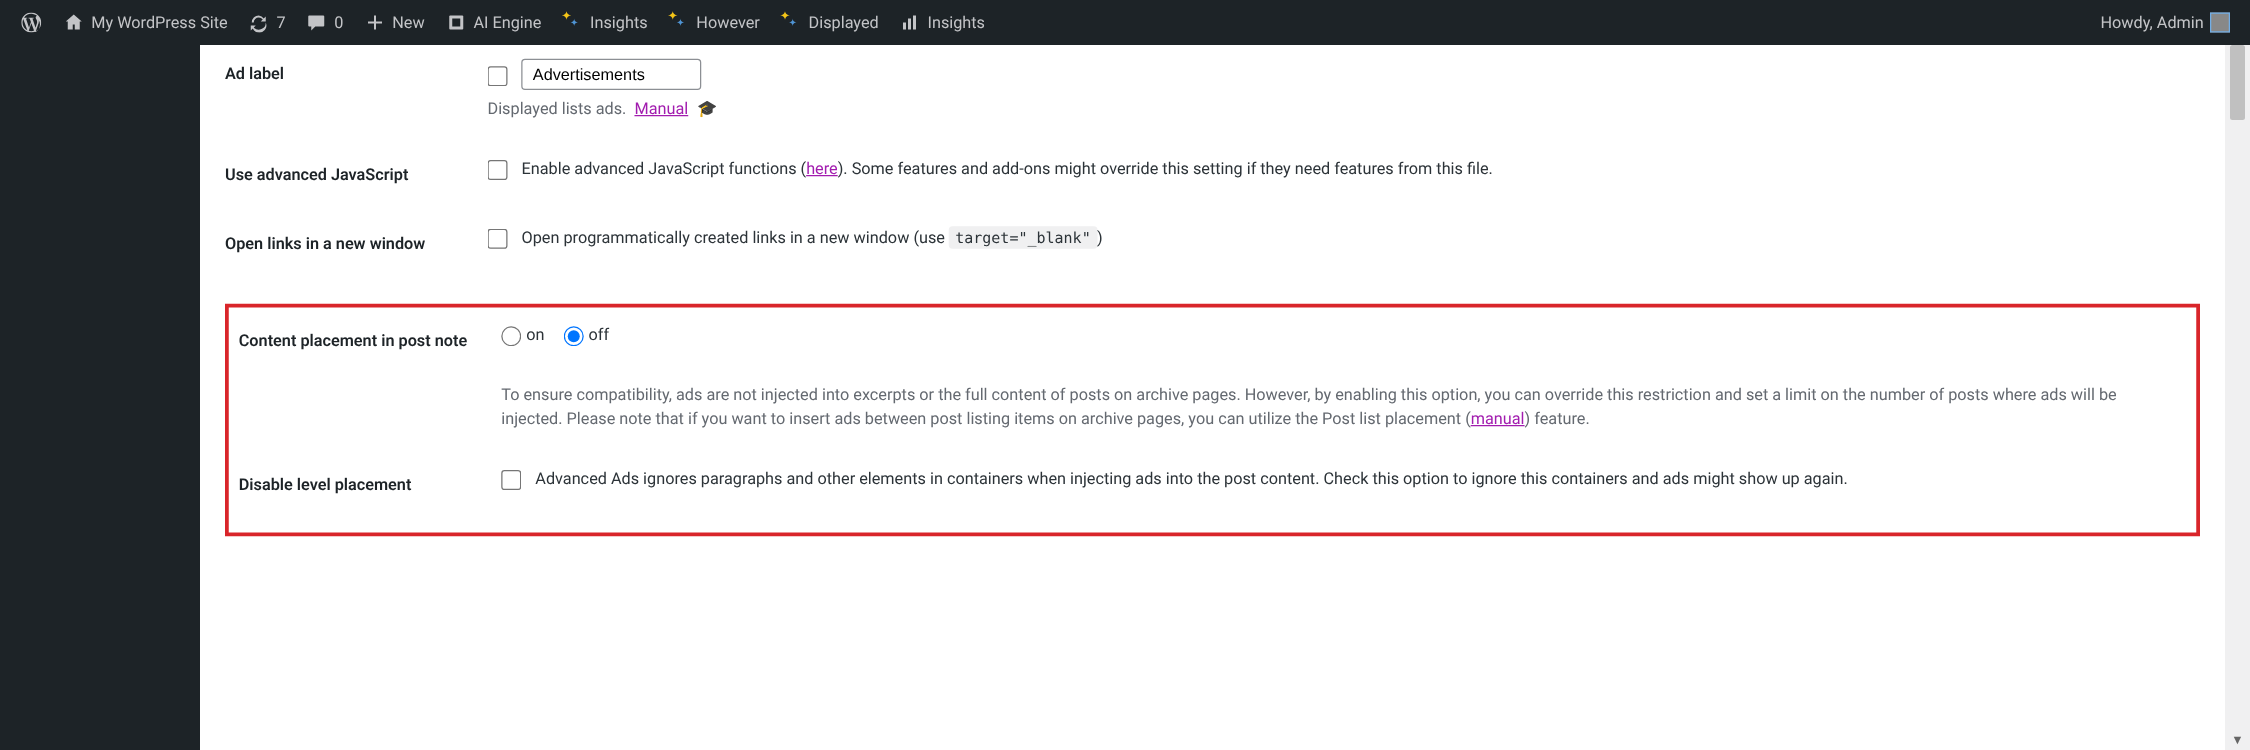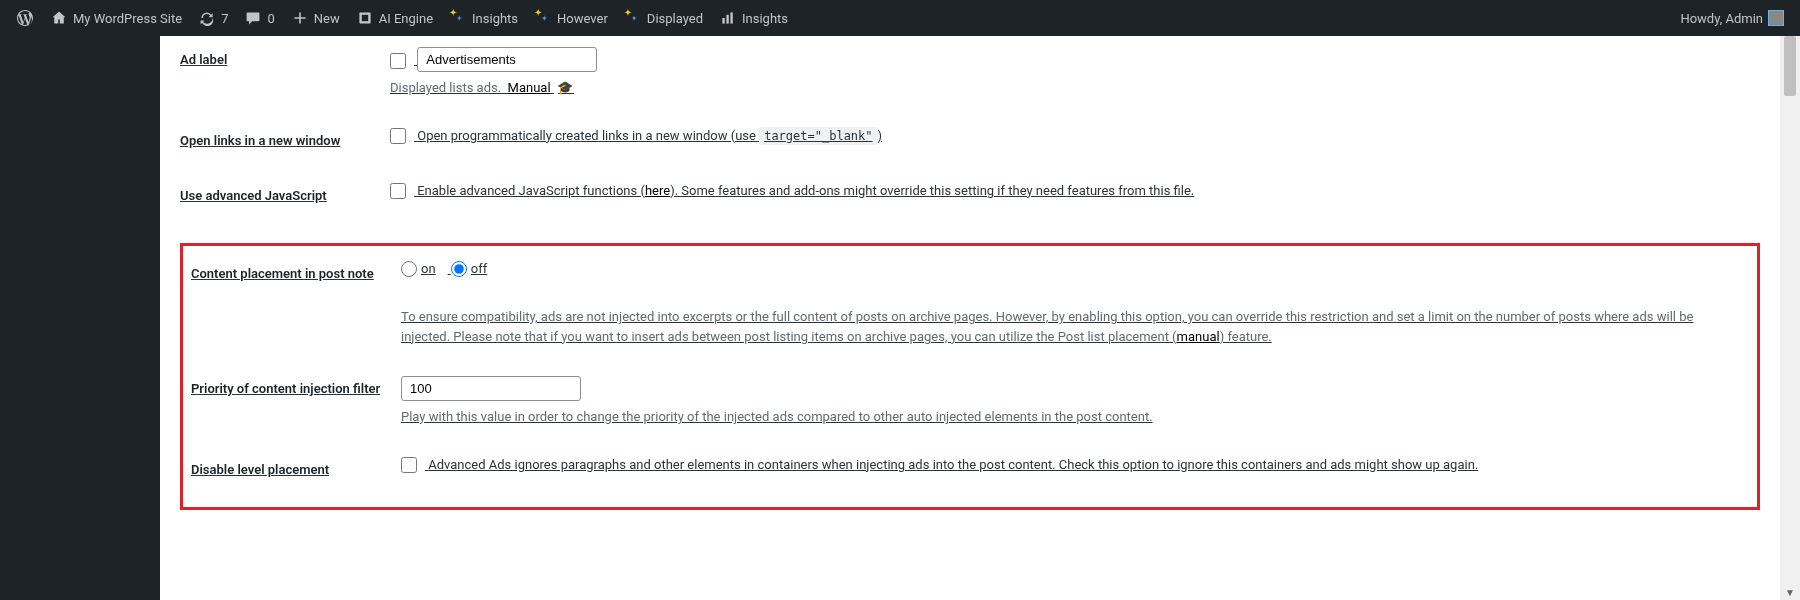--- a/index.html
+++ b/index.html
@@ -14,25 +14,25 @@
 #adminbar svg { width: 16px; height: 16px; fill: #c3c4c7; }
 .sparkle { position: relative; width: 16px; height: 16px; }
 .sparkle::before { content: "✦"; position: absolute; color: #f5c518; font-size: 10px; left: 0; top: -2px; }
 .sparkle::after { content: "✦"; position: absolute; color: #4f94d4; font-size: 8px; left: 7px; top: 5px; }
 
 
 #side { position: absolute; top: 32px; left: 0; width: 160px; bottom: 0; background: #1d2327; }
 
 
 #content { position: absolute; top: 32px; left: 160px; right: 20px; bottom: 0; background: #fff; padding: 0 20px; }
-.form-table { width: 100%; border-collapse: collapse; text-decoration: underline; }
+.form-table { width: 100%; border-collapse: collapse; }
 .form-table th { text-align: left; vertical-align: top; width: 200px; padding: 20px 10px 20px 0; font-weight: 600; color: #1d2327; font-size: 13px; }
 .form-table td { padding: 15px 10px; vertical-align: top; }
 .description { color: #646970; font-size: 13px; margin-top: 6px; line-height: 1.5; }
-.description a, .link { color: #000000; text-decoration: underline; cursor: pointer; }
+.description a, .link { color: #a21caf; text-decoration: underline; cursor: pointer; }
 .section-heading { font-size: 17px; font-weight: 600; padding: 12px 0 8px 0; color: #1d2327; }
 input[type=text], input[type=number] { padding: 4px 8px; border: 1px solid #8c8f94; border-radius: 3px; font-size: 13px; background: #fff; }
 input[type=checkbox] { width: 16px; height: 16px; margin-right: 8px; vertical-align: middle; }
 input[type=radio] { width: 16px; height: 16px; margin-right: 4px; vertical-align: middle; }
 label.inline { margin-right: 12px; color: #2c3338; }
 code { background: #f0f0f1; padding: 2px 5px; border-radius: 3px; font-family: Consolas, Monaco, monospace; font-size: 12px; }
 .cap-icon { color: #2271b1; margin-left: 4px; }
 .highlight-box { border: 3px solid #d9252a; padding: 0 8px 10px 8px; margin-top: 20px; }
 
 
@@ -124,67 +124,60 @@
 
 <div id="side"></div>
 
 <div id="content">
   <table class="form-table">
     <tbody>
         <tr>
       <th><span>Ad label</span></th>
       <td>
         <input type="checkbox" style="">
-        <input type="text" style="width: 180px;" value="Advertisements">
+        <input type="text" style="width: 144px;" value="Advertisements">
         <div class="description">
           <span>Displayed lists ads.</span>
           &nbsp;<a class="link">Manual</a>
           <span class="cap-icon">🎓</span>
         </div>
       </td>
     </tr>
     <tr>
+      <th><span>Use advanced JavaScript</span></th>
+      <td>
+        <label>
+          <input type="checkbox" style="">
+          <span>Enable advanced JavaScript functions (</span><a class="link">here</a><span>). Some features and add-ons might override this setting if they need features from this file.</span>
+        </label>
+      </td>
+    </tr>
+    <tr>
       <th><span>Open links in a new window</span></th>
       <td>
         <label>
           <input type="checkbox" style="">
           <span>Open programmatically created links in a new window (use </span><code>target="_blank"</code><span>)</span>
-        </label>
-      </td>
-    </tr>
-    <tr>
-      <th><span>Use advanced JavaScript</span></th>
-      <td>
-        <label>
-          <input type="checkbox" style="">
-          <span>Enable advanced JavaScript functions (</span><a class="link">here</a><span>). Some features and add-ons might override this setting if they need features from this file.</span>
         </label>
       </td>
     </tr>
   </tbody>
     </table>
 
   <div class="highlight-box">
     <table class="form-table">
       <tbody>
           <tr>
         <th><span>Content placement in post note</span></th>
         <td>
           <label class="inline"><input type="radio" name="plc" style=""><span>on</span></label>
           <label class="inline"><input type="radio" name="plc" checked="" style=""><span>off</span></label>
           <div class="description" style="margin-top:30px">
             <span>To ensure compatibility, ads are not injected into excerpts or the full content of posts on archive pages. However, by enabling this option, you can override this restriction and set a limit on the number of posts where ads will be injected. Please note that if you want to insert ads between post listing items on archive pages, you can utilize the Post list placement (</span><a class="link">manual</a><span>) feature.</span>
           </div>
-        </td>
-      </tr>
-      <tr>
-        <th><span>Priority of content injection filter</span></th>
-        <td>
-          <input type="number" style="width: 180px;" value="100">
-          <div class="description">Play with this value in order to change the priority of the injected ads compared to other auto injected elements in the post content.</div>
         </td>
       </tr>
       <tr>
         <th><span>Disable level placement</span></th>
         <td>
           <label>
             <input type="checkbox" style="">
             <span>Advanced Ads ignores paragraphs and other elements in containers when injecting ads into the post content. Check this option to ignore this containers and ads might show up again.</span>
           </label>
         </td>

